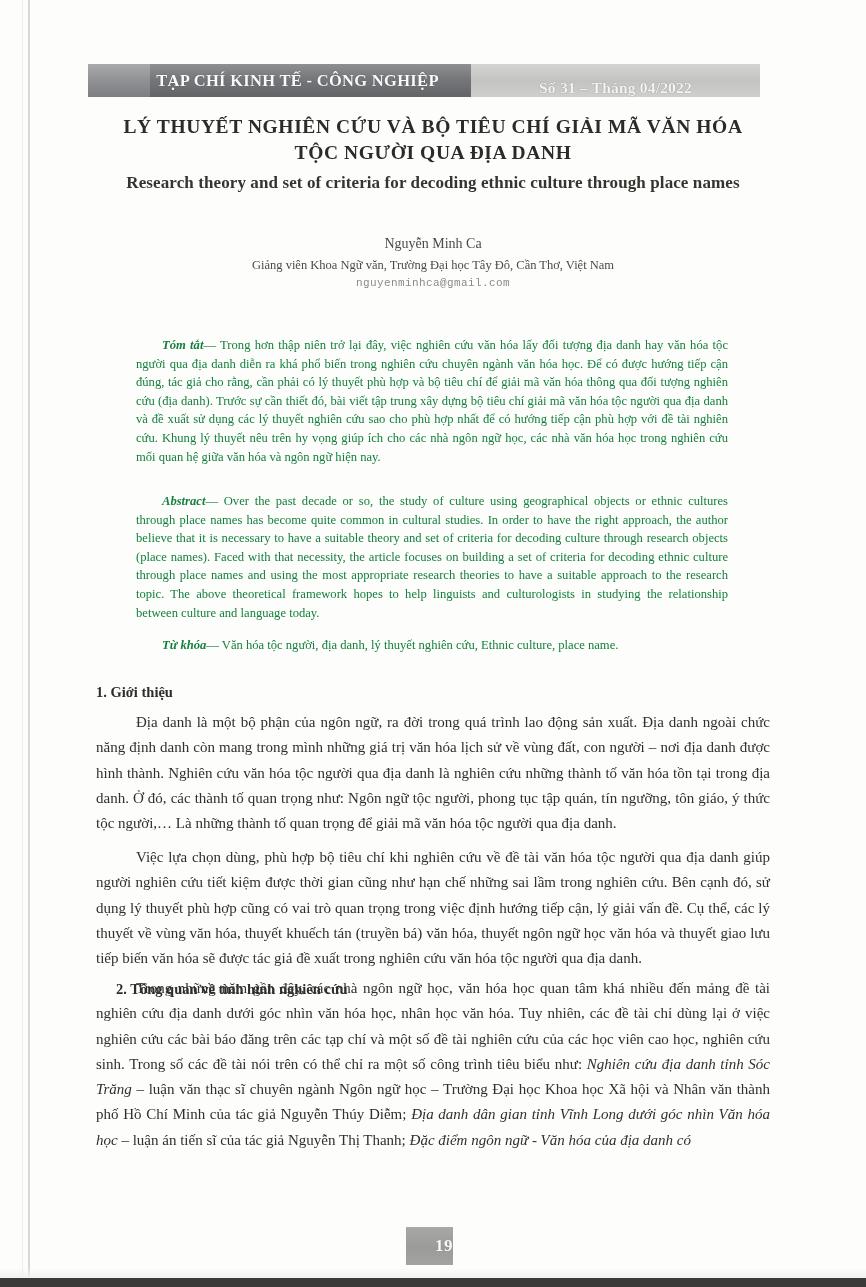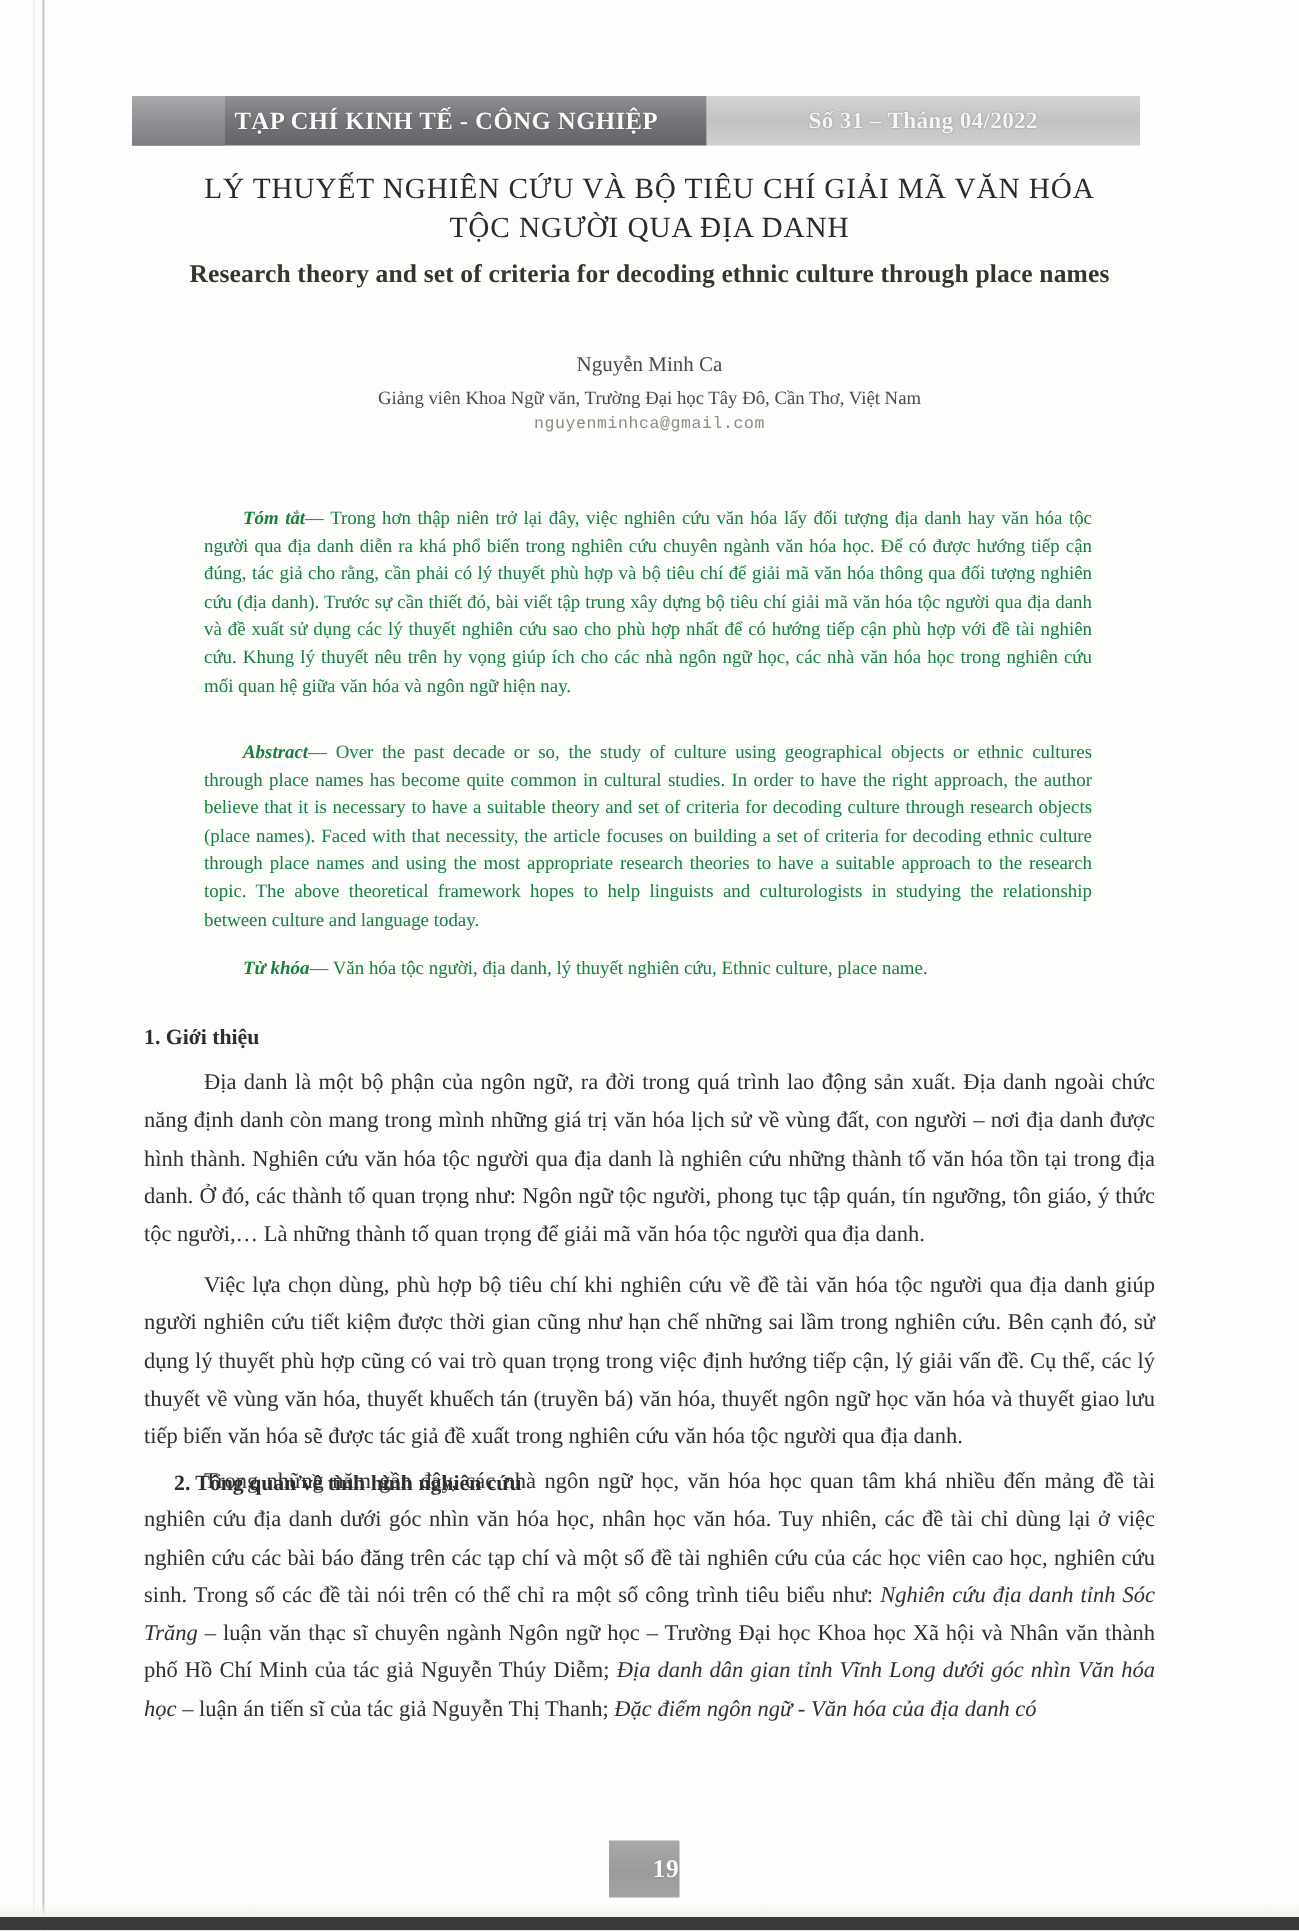--- a/index.html
+++ b/index.html
@@ -92,21 +92,21 @@
     font-size: 16.5px;
     letter-spacing: .3px;
     text-shadow: 0 0 1px rgba(0,0,0,.45);
     white-space: nowrap;
     padding-left: 36px;
   }
   .masthead-right {
     width: 43%;
     background: linear-gradient(to bottom, #d4d4d2, #c3c3c1 50%, #cfcfcd);
     display: flex;
-    align-items: center;
+    align-items: flex-end;
     justify-content: center;
   }
   .masthead-issue {
     color: #f6f6f5;
     font-weight: bold;
     font-size: 15.5px;
     letter-spacing: .2px;
     text-shadow: 0 0 1px rgba(90,90,90,.8);
     white-space: nowrap;
   }
@@ -114,21 +114,21 @@
   
   .titles {
     position: absolute;
     left: 120px;
     top: 114px;
     width: 626px;
     text-align: center;
   }
   .title-vn {
     font-size: 19.5px;
-    font-weight: normal;
+    font-weight: bold;
     line-height: 26px;
     letter-spacing: .6px;
     color: #2b2b2b;
   }
   .title-en {
     margin-top: 5px;
     font-size: 17px;
     font-weight: bold;
     line-height: 24px;
     letter-spacing: .1px;

